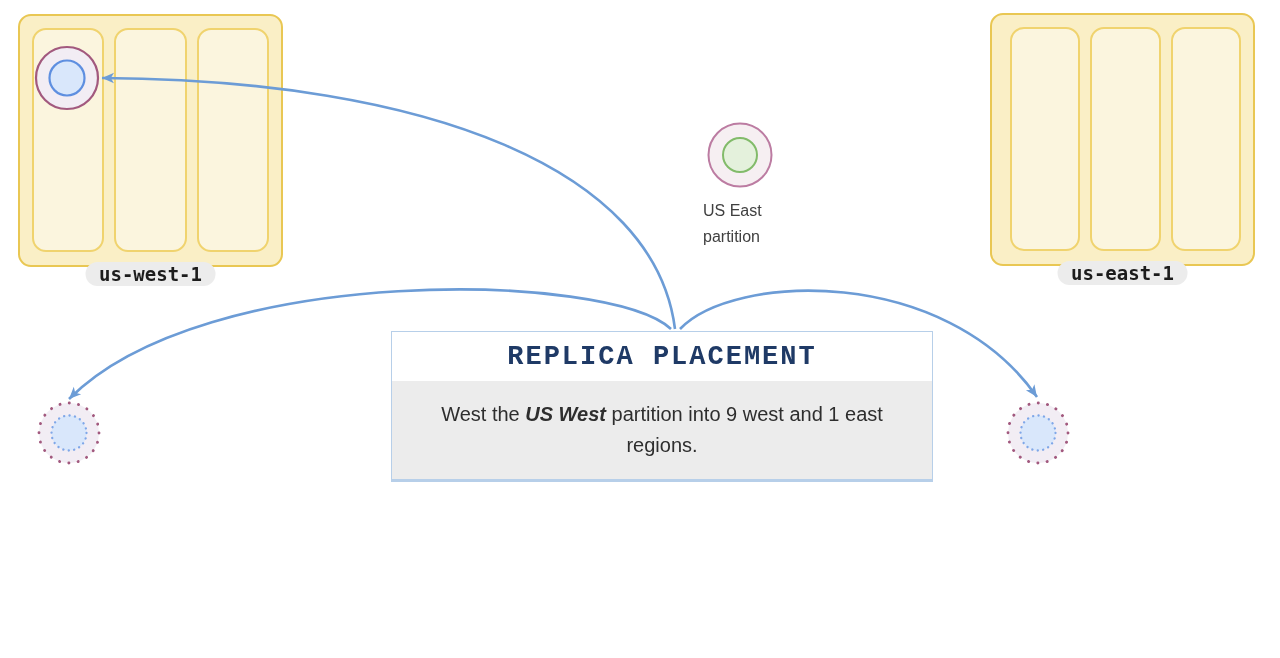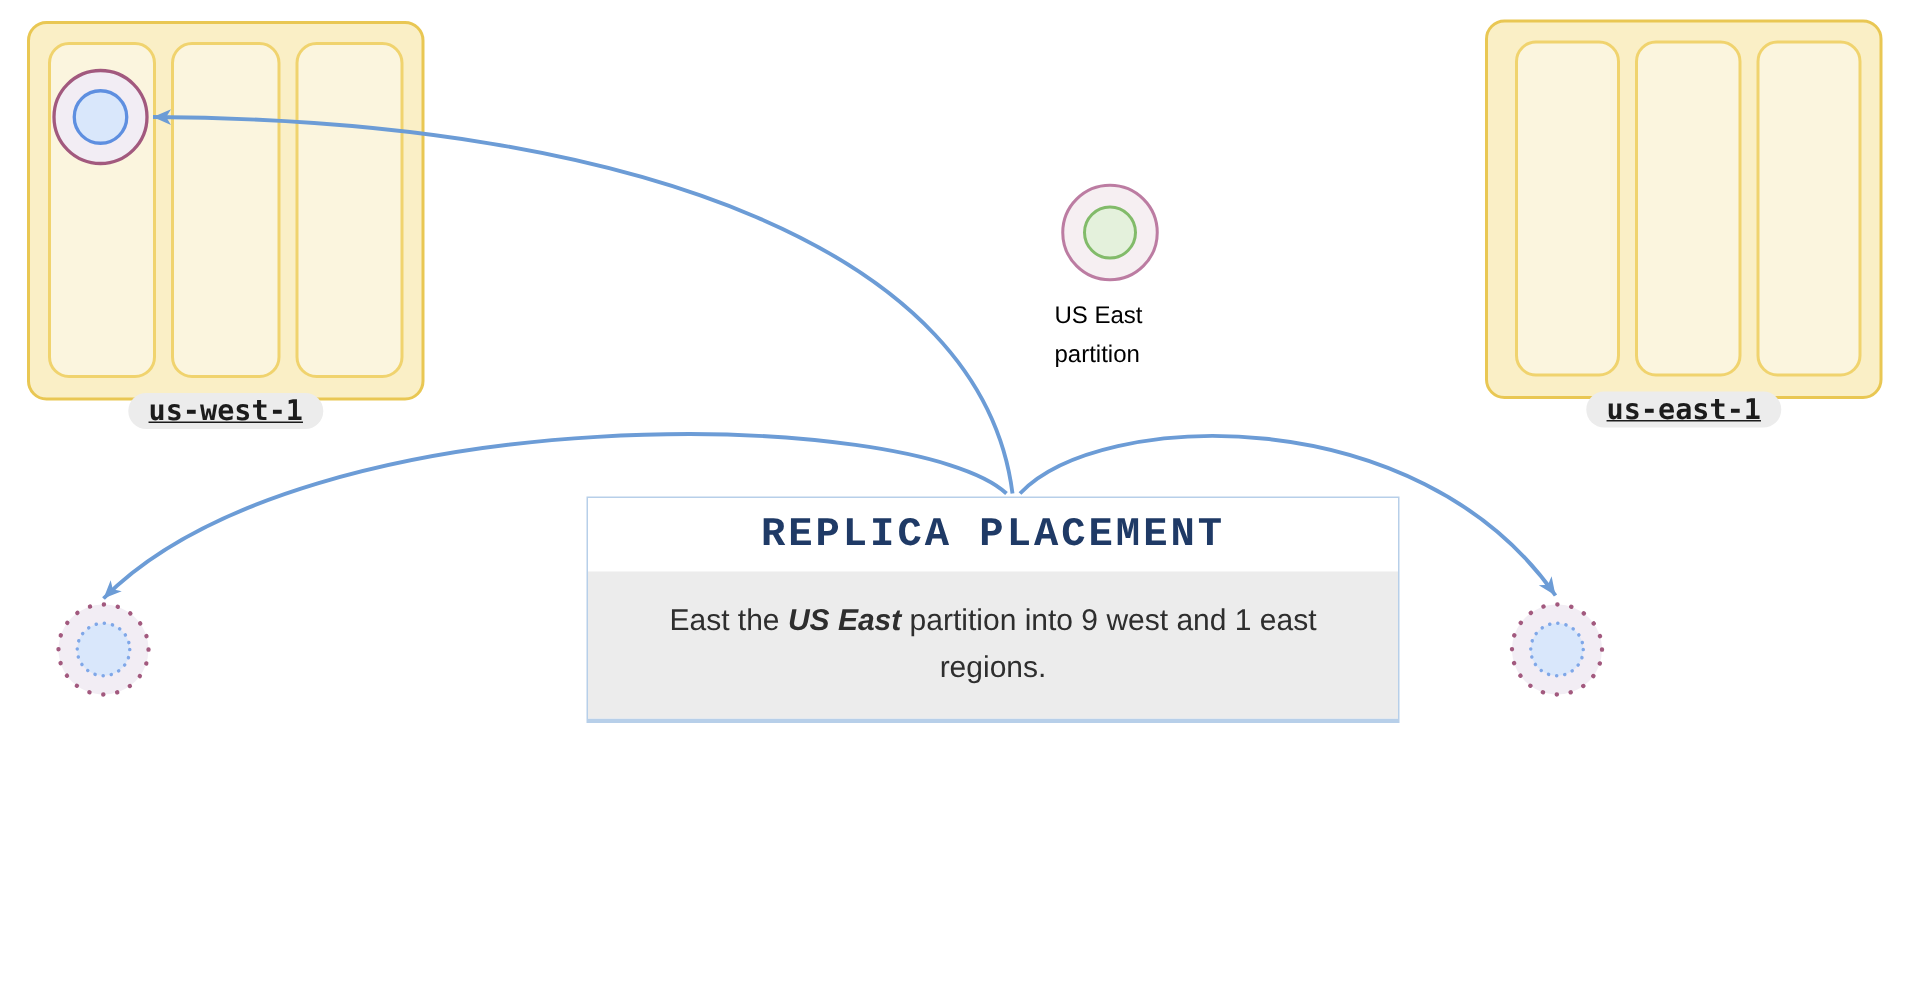--- a/index.html
+++ b/index.html
@@ -14,21 +14,21 @@
     border-radius:13px;display:flex;gap:10px;padding:12px 12px 13px;
   }
   .node{
     flex:1;box-sizing:border-box;background:var(--node-fill);
     border:2px solid var(--node-border);border-radius:14px;
   }
   .pill{
     position:absolute;left:50%;bottom:-21px;transform:translateX(-50%);
     background:var(--pill-bg);color:var(--pill-text);border-radius:12px;
     padding:0 14px;height:24px;line-height:24px;white-space:nowrap;
-    font-family:"DejaVu Sans Mono",monospace;font-weight:bold;font-size:19px;text-decoration:underline;
+    font-family:"DejaVu Sans Mono",monospace;font-weight:bold;font-size:19px;
   }
   #region-us-west-1{left:18px;top:14px;}
   #region-us-east-1{left:990px;top:13px;padding-left:18px;}
   #region-us-west-2{left:18px;top:367px;}
   #region-us-east-2{left:990px;top:368px;}
   
   .card{
     position:absolute;left:391px;top:331px;width:542px;height:151px;box-sizing:border-box;
     background:#ffffff;border:1.5px solid var(--card-border);border-bottom-width:3px;
     display:flex;flex-direction:column;
@@ -39,21 +39,21 @@
     letter-spacing:2px;color:var(--card-title);
   }
   .card-body{
     flex:1;background:var(--card-body-bg);display:flex;align-items:center;justify-content:center;
     text-align:center;padding:0 26px;font-size:20px;line-height:31px;color:var(--card-text);
   }
   .card-body .em{font-weight:bold;font-style:italic;}
   
   .partition-label{
     position:absolute;left:703px;top:198px;width:100px;
-    font-size:16px;line-height:26px;color:#000000;
+    font-size:16px;line-height:26px;color:#404040;
   }
   
   svg.overlay{position:absolute;left:0;top:0;pointer-events:none;}
   .arrow{fill:none;stroke:var(--arrow);stroke-width:2.6px;}
   .arrow-fill{fill:var(--arrow);}
   .plum-solid{fill:var(--plum-fill);stroke:var(--plum-stroke);stroke-width:2.2px;}
   .blue-solid{fill:var(--blue-fill);stroke:var(--blue-stroke);stroke-width:2.2px;}
   .pink-solid{fill:var(--pink-fill);stroke:var(--pink-stroke);stroke-width:2px;}
   .green-solid{fill:var(--green-fill);stroke:var(--green-stroke);stroke-width:2px;}
   .plum-dotted{fill:var(--plum-fill);stroke:var(--plum-stroke);stroke-width:2.9px;
@@ -78,21 +78,21 @@
     <div class="node"></div>
     <div class="node"></div>
     <div class="pill">us-east-1</div>
   </div>
 
 
 
   <div class="card">
     <div class="card-title">REPLICA PLACEMENT</div>
     <div class="card-body">
-      <span><span>East the </span><span class="em">US East</span><span> partition into 9 west and 1 east regions.</span></span>
+      <span><span>West the </span><span class="em">US West</span><span> partition into 9 west and 1 east regions.</span></span>
     </div>
   </div>
 
   <div class="partition-label">US East partition</div>
 
   <svg class="overlay" width="1280" height="658" viewBox="0 0 1280 658">
     <defs>
       <marker id="ah" viewBox="-1 -6 14 12" refX="12" refY="0" markerWidth="14" markerHeight="12" orient="auto" markerUnits="userSpaceOnUse">
         <path class="arrow-fill" d="M0,-5.2 L12,0 L0,5.2 L3.2,0 Z"></path>
       </marker>

